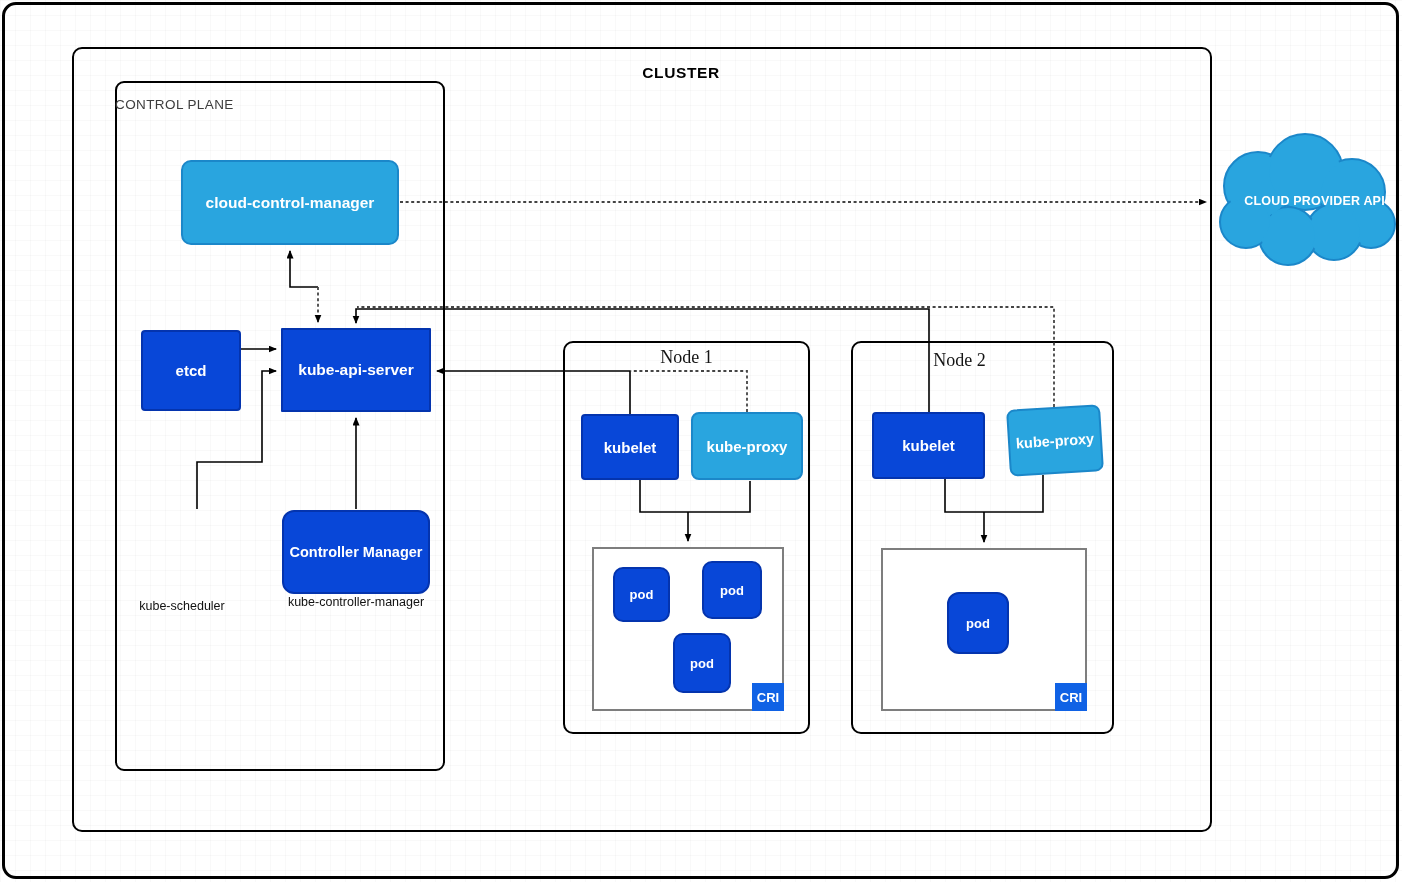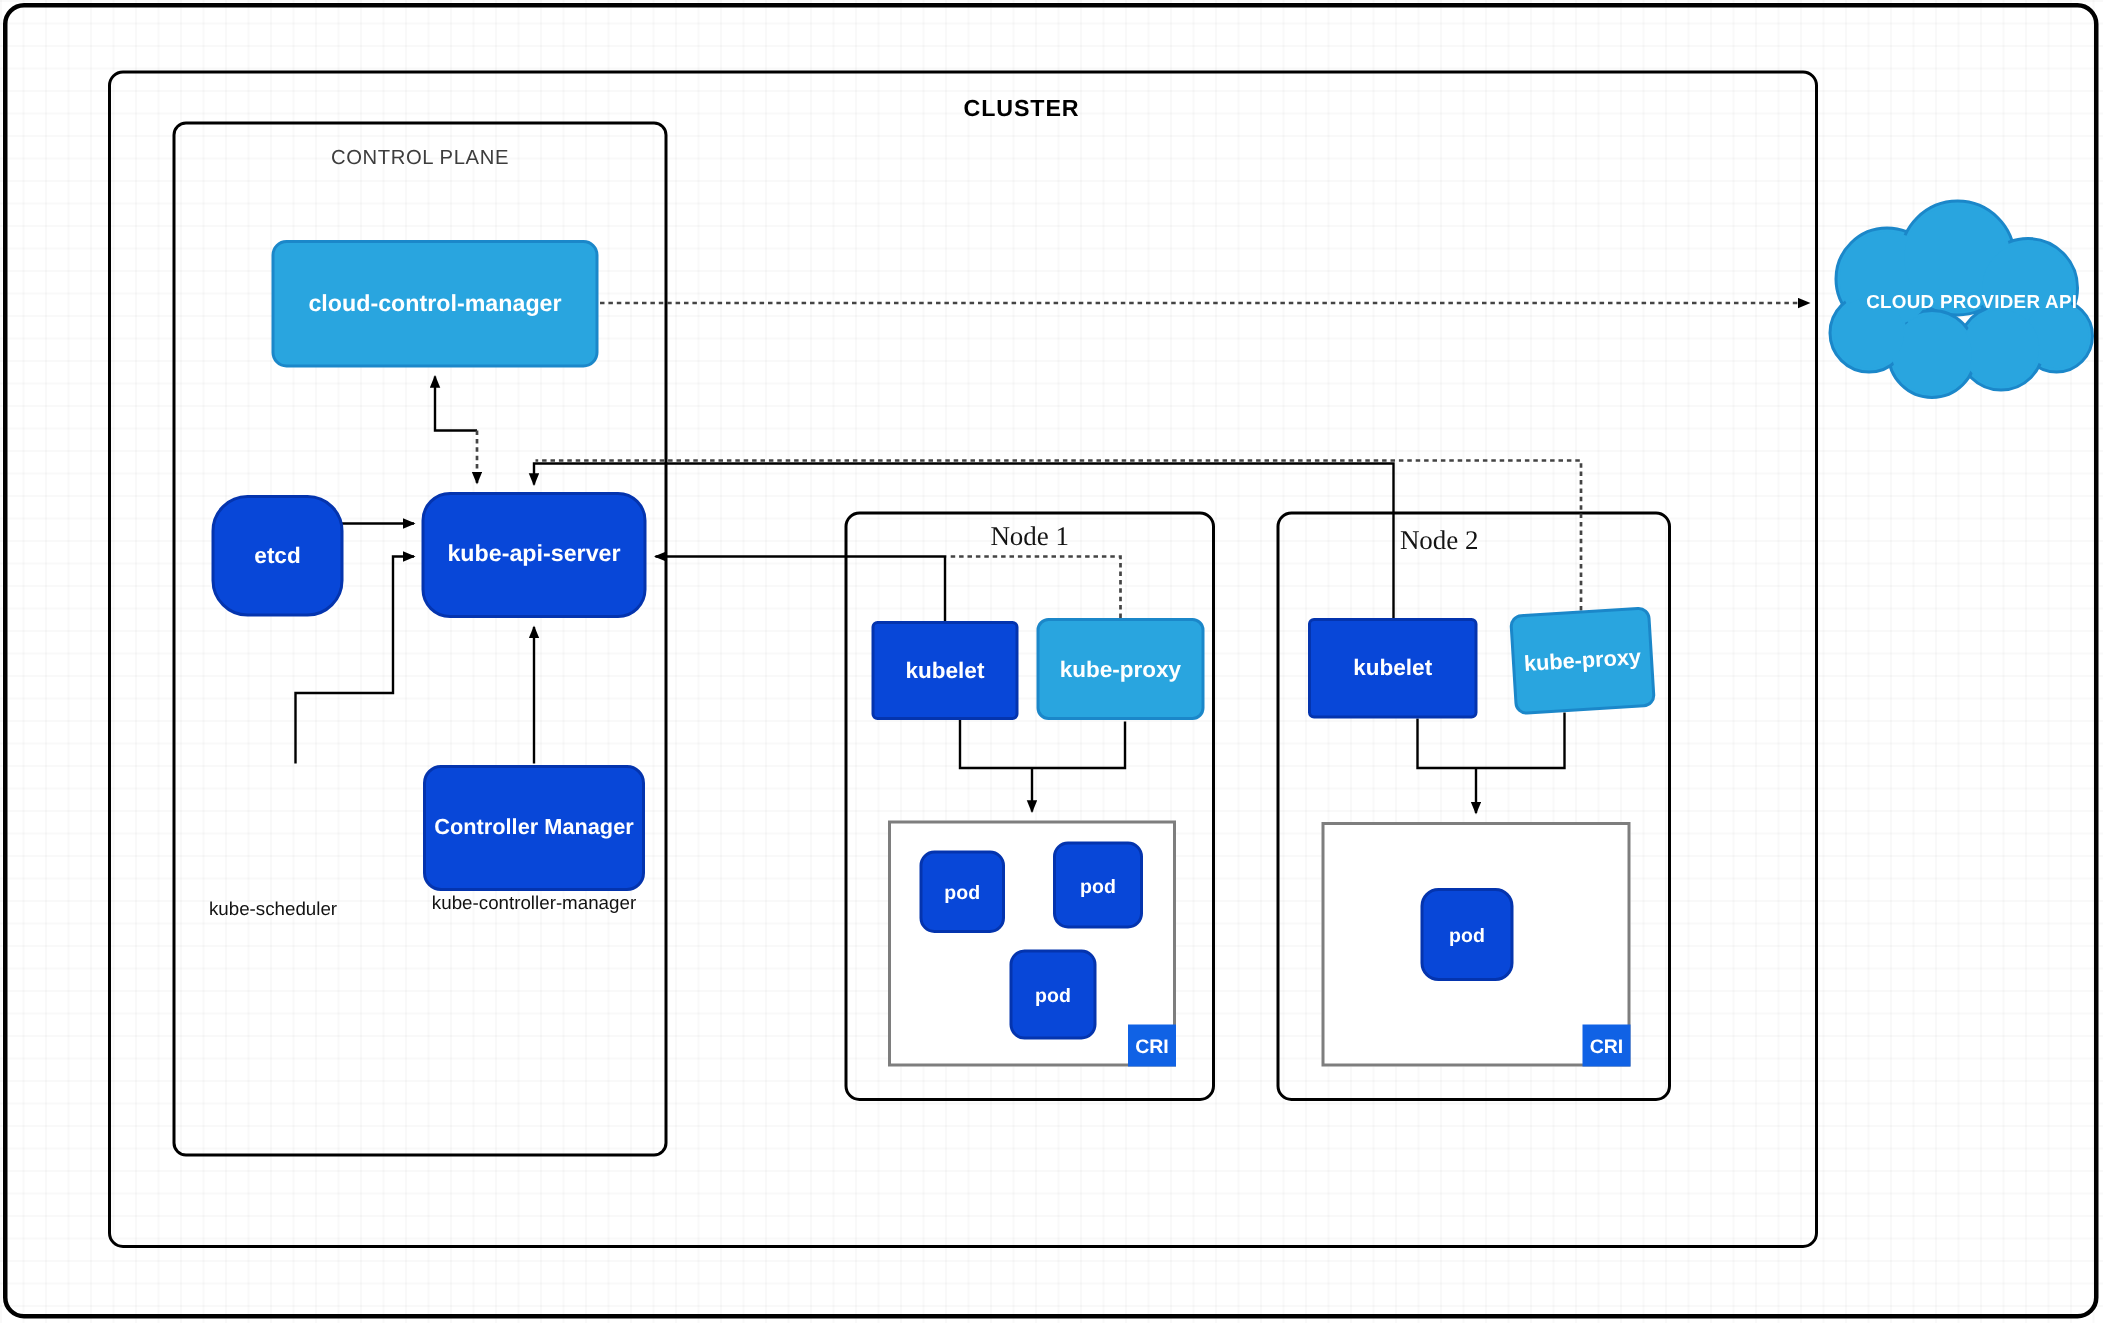--- a/index.html
+++ b/index.html
@@ -10,28 +10,28 @@
       linear-gradient(rgba(0,0,0,0.025) 1px,transparent 1px),
       linear-gradient(90deg,rgba(0,0,0,0.025) 1px,transparent 1px);
     background-size:15px 15px;
   }
   .abs{position:absolute;box-sizing:border-box;}
   
   #outer-frame{left:2px;top:2px;width:1397px;height:877px;border:3px solid #000;border-radius:14px;z-index:1;background:transparent;}
   #cluster-box{left:72px;top:47px;width:1140px;height:785px;border:2.5px solid #000;border-radius:10px;z-index:2;}
   #cluster-label{left:601px;top:64px;width:160px;text-align:center;font-weight:bold;font-size:15.5px;letter-spacing:.6px;color:#000;z-index:4;}
   #control-plane-box{left:115px;top:81px;width:330px;height:690px;border:2px solid #000;border-radius:9px;z-index:3;}
-  #control-plane-label{left:115px;top:97px;width:330px;text-align:center;font-size:13.5px;color:#3d3d3d;letter-spacing:.4px;z-index:4;}
+  #control-plane-label{left:115px;top:97px;width:330px;font-size:13.5px;color:#3d3d3d;letter-spacing:.4px;z-index:4;}
   
   .comp{display:flex;align-items:center;justify-content:center;color:#fff;font-weight:bold;text-align:center;z-index:10;}
   .dark{background:#0847d8;border:2px solid #0434ae;}
   .light{background:#29a5df;border:2px solid #1b87c9;}
   #ccm{left:181px;top:160px;width:218px;height:85px;border-radius:10px;font-size:15.5px;}
-  #etcd{left:141px;top:330px;width:88px;height:81px;border-radius:24px;font-size:15px;}
-  #api{left:281px;top:328px;width:150px;height:84px;border-radius:19px;font-size:15.5px;}
+  #etcd{left:141px;top:330px;width:100px;height:81px;border-radius:4px;font-size:15px;}
+  #api{left:281px;top:328px;width:150px;height:84px;border-radius:1px;font-size:15.5px;}
   #sched{left:127px;top:510px;width:139px;height:84px;border-radius:12px;font-size:15px;}
   #cmgr{left:282px;top:510px;width:148px;height:84px;border-radius:12px;font-size:14.5px;}
   .caption{font-size:12.5px;color:#111;text-align:center;z-index:10;}
   #cap-sched{left:112px;top:599px;width:140px;}
   #cap-cm{left:281px;top:595px;width:150px;}
   
   .node-box{border:2px solid #000;border-radius:10px;z-index:3;}
   #node1-box{left:563px;top:341px;width:247px;height:393px;}
   #node2-box{left:851px;top:341px;width:263px;height:393px;}
   .node-title{font-family:"Liberation Serif",serif;font-size:18px;color:#141414;text-align:center;z-index:4;}

